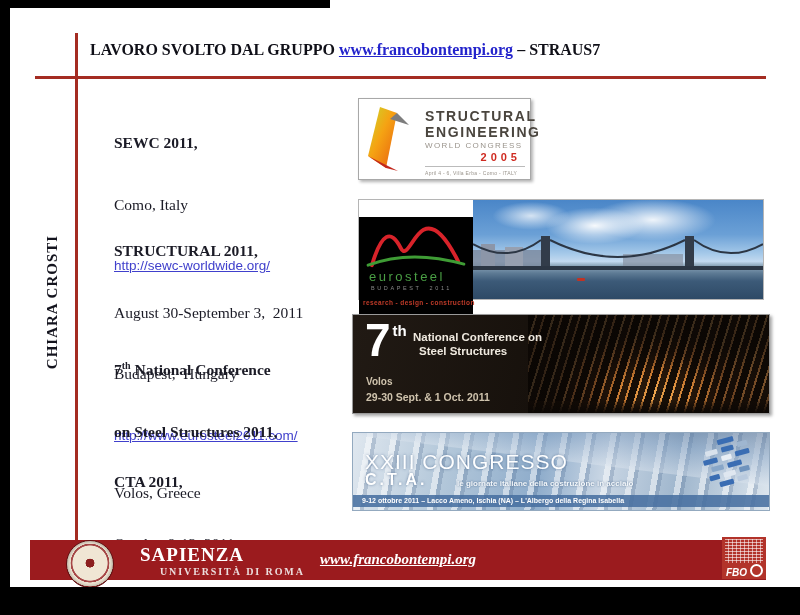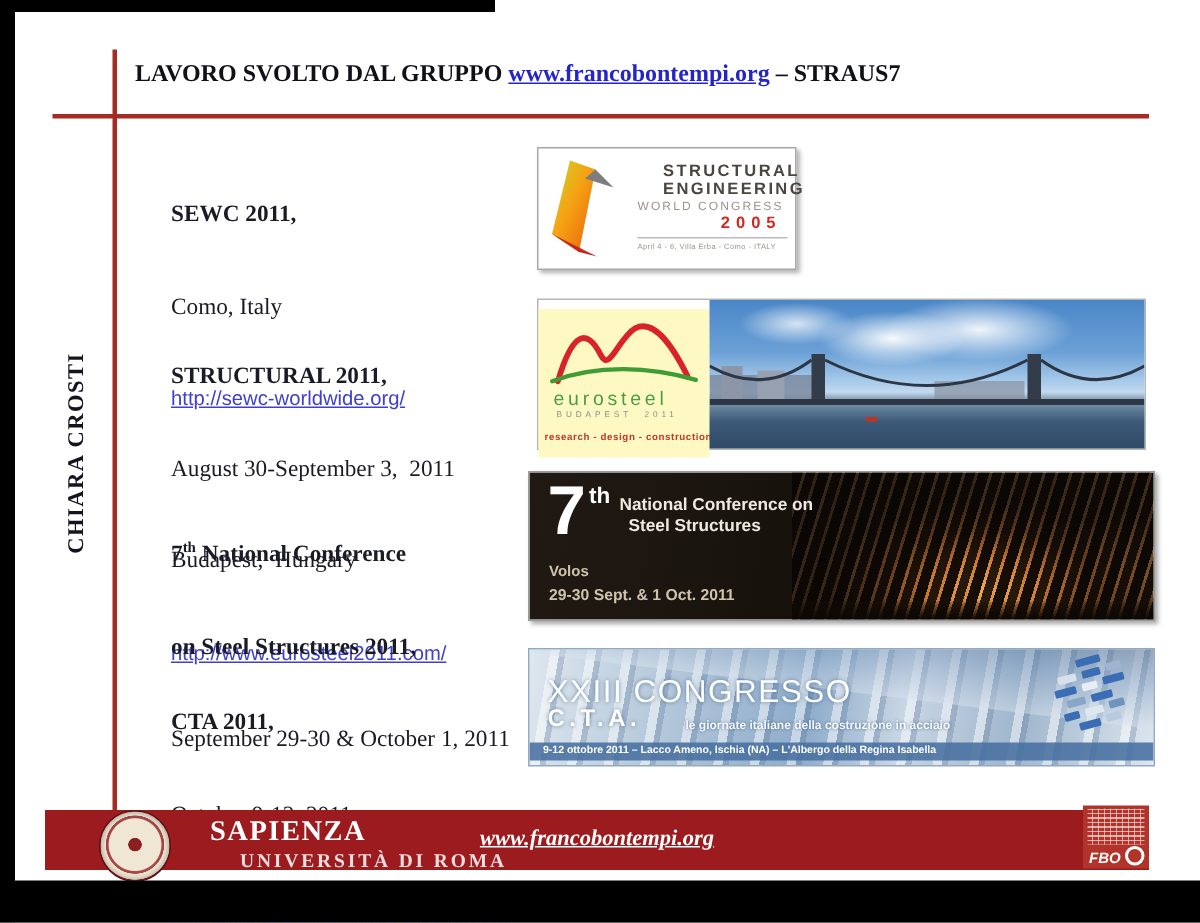--- a/index.html
+++ b/index.html
@@ -26,31 +26,31 @@
   .conf .url{font-family:"Liberation Sans",sans-serif;font-size:13.5px;color:#4040cc;
              text-decoration:underline;cursor:pointer;}
   .conf sup{font-size:10px;}
   #conf-0{top:92px;} #conf-1{top:200px;} #conf-2{top:315px;} #conf-3{top:431px;}
 
   
   .img-sewc{position:absolute;left:358px;top:98px;width:171px;height:80px;background:#fff;
             border:1px solid #a8a8a8;box-shadow:2px 2px 3px rgba(0,0,0,.3);}
   .sail{position:absolute;left:5px;top:4px;width:60px;height:70px;}
   .sewc-text{position:absolute;left:66px;top:9px;width:100px;font-family:"Liberation Sans",sans-serif;}
-  .sewc-l1{font-size:11px;font-weight:bold;letter-spacing:1.6px;color:#4a453e;margin-left:17px;}
+  .sewc-l1{font-size:14px;font-weight:bold;letter-spacing:1.6px;color:#4a453e;}
   .sewc-l3{font-size:8px;letter-spacing:1.4px;color:#9a948c;margin-top:1px;}
   .sewc-year{font-size:11px;font-weight:bold;color:#cf2a20;letter-spacing:4px;text-align:right;
              padding-right:4px;margin-top:1px;}
   .sewc-div{border-top:1px solid #bbb;margin-top:3px;}
   .sewc-cap{font-size:5px;color:#9a948c;margin-top:3px;white-space:nowrap;letter-spacing:.3px;}
 
   
   .img-eurosteel{position:absolute;left:358px;top:199px;width:404px;height:99px;
                  border:1px solid #b5b5b5;background:#fff;}
-  .es-left{position:absolute;left:0;top:6px;width:114px;height:100%;background:#fef9c3;}
+  .es-left{position:absolute;left:0;top:17px;width:114px;height:100%;background:#000000;}
   .es-logo{position:absolute;left:6px;top:6px;width:102px;height:46px;}
   .es-name{position:absolute;left:10px;top:52px;font-family:"Liberation Sans",sans-serif;
            font-size:13px;letter-spacing:2.5px;color:#4a9e44;}
   .es-sub{position:absolute;left:12px;top:68px;font-family:"Liberation Sans",sans-serif;
           font-size:5.5px;letter-spacing:2.6px;color:#8a8a8a;white-space:pre;}
   .es-tag{position:absolute;left:4px;top:82px;font-family:"Liberation Sans",sans-serif;
           font-size:6.5px;font-weight:bold;color:#bf3a28;letter-spacing:.4px;white-space:nowrap;}
   .es-photo{position:absolute;left:114px;right:0;top:0;bottom:0;overflow:hidden;background-image:
     radial-gradient(ellipse 70px 26px at 42% 26%,rgba(255,255,255,.95),rgba(255,255,255,0) 70%),
     radial-gradient(ellipse 90px 30px at 62% 20%,rgba(255,255,255,.9),rgba(255,255,255,0) 70%),
@@ -98,21 +98,21 @@
              color:#fff;font-size:7px;font-weight:bold;line-height:12px;padding-left:9px;white-space:nowrap;}
   .cta-logo{position:absolute;right:6px;top:2px;width:62px;height:62px;}
 
   
   .footer-bar{position:absolute;left:30px;top:540px;width:736px;height:40px;background:#9b1b1e;}
   .sap-emblem{position:absolute;left:66px;top:540px;width:46px;height:46px;border-radius:50%;
     background:radial-gradient(circle at 50% 48%,#8c1f1f 0 13%,#f0e6d4 14% 52%,#a84848 54% 58%,#f0e6d4 59% 70%,#8c1f1f 71% 100%);
     border:1px solid #5f1012;box-shadow:inset 0 0 4px rgba(0,0,0,.4);}
   .sap-text{position:absolute;left:140px;top:545px;color:#fff;line-height:1;}
   .sap-name{font-size:19px;letter-spacing:1px;font-weight:600;}
-  .sap-sub{font-size:13px;letter-spacing:1.9px;font-weight:bold;color:#ecdede;margin-top:3px;padding-left:20px;}
+  .sap-sub{font-size:10px;letter-spacing:1.9px;font-weight:bold;color:#ecdede;margin-top:3px;padding-left:20px;}
   .footer-link{position:absolute;left:30px;top:551px;width:736px;text-align:center;
                font-style:italic;font-weight:bold;font-size:15px;color:#fff;
                text-decoration:underline;cursor:pointer;}
   .fbo-seal{position:absolute;left:722px;top:537px;width:44px;height:42px;background:#b2332a;font-style:italic;}
   .fbo-pattern{position:absolute;left:3px;right:3px;top:2px;height:24px;background-image:
     repeating-linear-gradient(0deg,transparent 0 2px,rgba(255,255,255,.6) 2px 3px),
     repeating-linear-gradient(90deg,transparent 0 3px,rgba(255,255,255,.55) 3px 4px);}
   .fbo-text{position:absolute;left:4px;bottom:1px;font-family:"Liberation Sans",sans-serif;
             font-size:10px;font-weight:bold;color:#fff;letter-spacing:0;}
   .fbo-dot{position:absolute;right:3px;bottom:2px;width:9px;height:9px;border-radius:50%;
@@ -146,21 +146,20 @@
   <div class="conf" id="conf-1">
     <div class="name">STRUCTURAL 2011,</div>
     <div>August 30-September 3,  2011</div>
     <div>Budapest,  Hungary</div>
     <div class="url">http://www.eurosteel2011.com/</div>
   </div>
 
   <div class="conf" id="conf-2">
     <div class="name"><span>7</span><sup>th</sup><span> National Conference</span></div>
     <div class="name">on Steel Structures 2011,</div>
-    <div>September 29-30 &amp; October 1, 2011</div>
     <div>Volos, Greece</div>
     <div class="url">http://metalstructuresconf2011.ntua.gr</div>
   </div>
 
   <div class="conf" id="conf-3">
     <div class="name">CTA 2011,</div>
     <div>October 9-12, 2011,</div>
     <div>Lacco Ameno, Ischia, Italy</div>
     
   </div>

